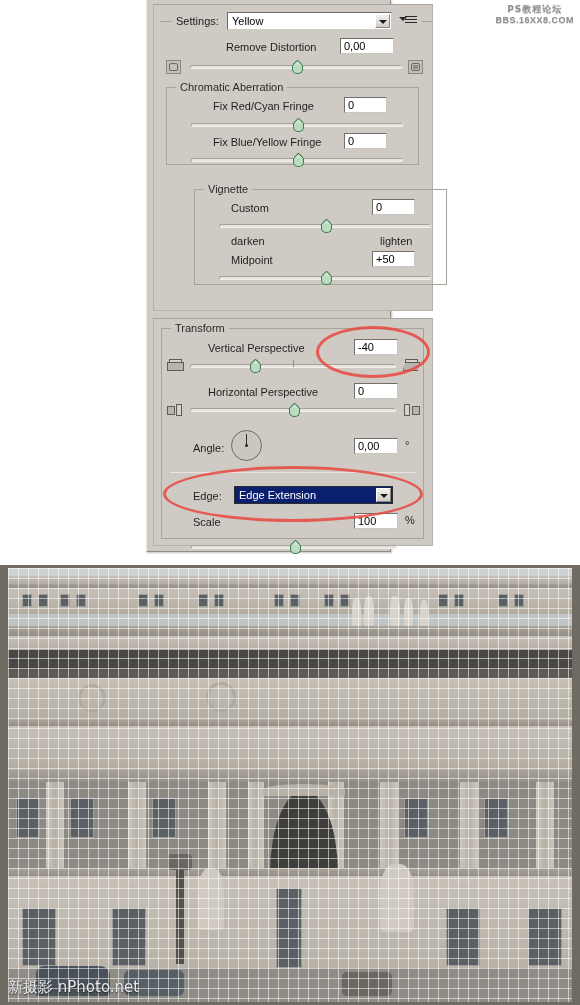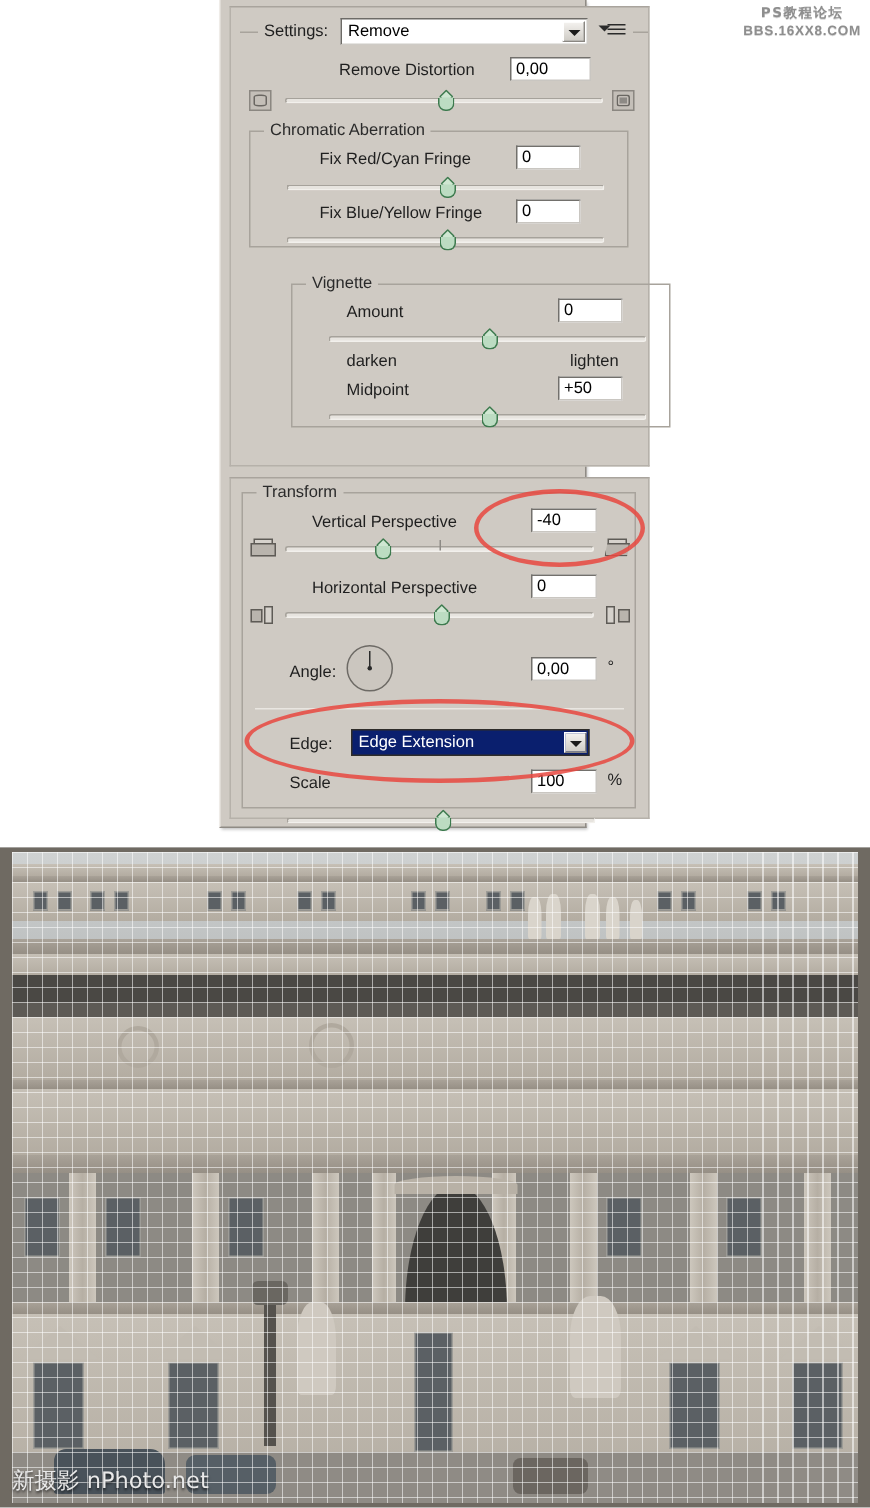--- a/index.html
+++ b/index.html
@@ -227,21 +227,21 @@
   </div>
 
   <div id="panel">
 
     <div class="inner-bevel" id="block-top">
 
       <div class="legend-rule" style="left:6px;top:16px;width:12px;"></div>
       <div class="legend-rule" style="left:268px;top:16px;width:10px;"></div>
       <div class="row-label" style="left:22px;top:10px;">Settings:</div>
       <div class="combo" style="left:73px;top:7px;width:165px;">
-        <span class="ctext">Remove</span>
+        <span class="ctext">Yellow</span>
         <span class="arrowbox">
             <i></i>
           </span>
       </div>
       <div id="flyout" style="left:245px;top:11px;">
         <span class="tri"></span>
         <span class="bars">
             <span></span>
             <span></span>
             <span></span>
@@ -265,21 +265,21 @@
 
         <div class="row-label" style="left:46px;top:48px;">Fix Blue/Yellow Fringe</div>
         <div class="numfield" style="left:177px;top:45px;width:43px;">0</div>
         <div class="track" style="left:24px;top:70px;width:212px;"></div>
         <div class="thumb" style="left:125px;top:66px;"></div>
       </div>
 
       <div class="group" style="left:12px;top:184px;width:253px;height:96px;margin-left:28px;">
         <span class="legend">Vignette</span>
 
-        <div class="row-label" style="left:36px;top:12px;">Amount</div>
+        <div class="row-label" style="left:36px;top:12px;">Custom</div>
         <div class="numfield" style="left:177px;top:9px;width:43px;">0</div>
         <div class="track" style="left:24px;top:34px;width:212px;"></div>
         <div class="thumb" style="left:125px;top:30px;"></div>
 
         <div class="row-label" style="left:36px;top:45px;">darken</div>
         <div class="row-label" style="left:185px;top:45px;">lighten</div>
 
         <div class="row-label" style="left:36px;top:64px;">Midpoint</div>
         <div class="numfield" style="left:177px;top:61px;width:43px;">+50</div>
         <div class="track" style="left:24px;top:86px;width:212px;"></div>

